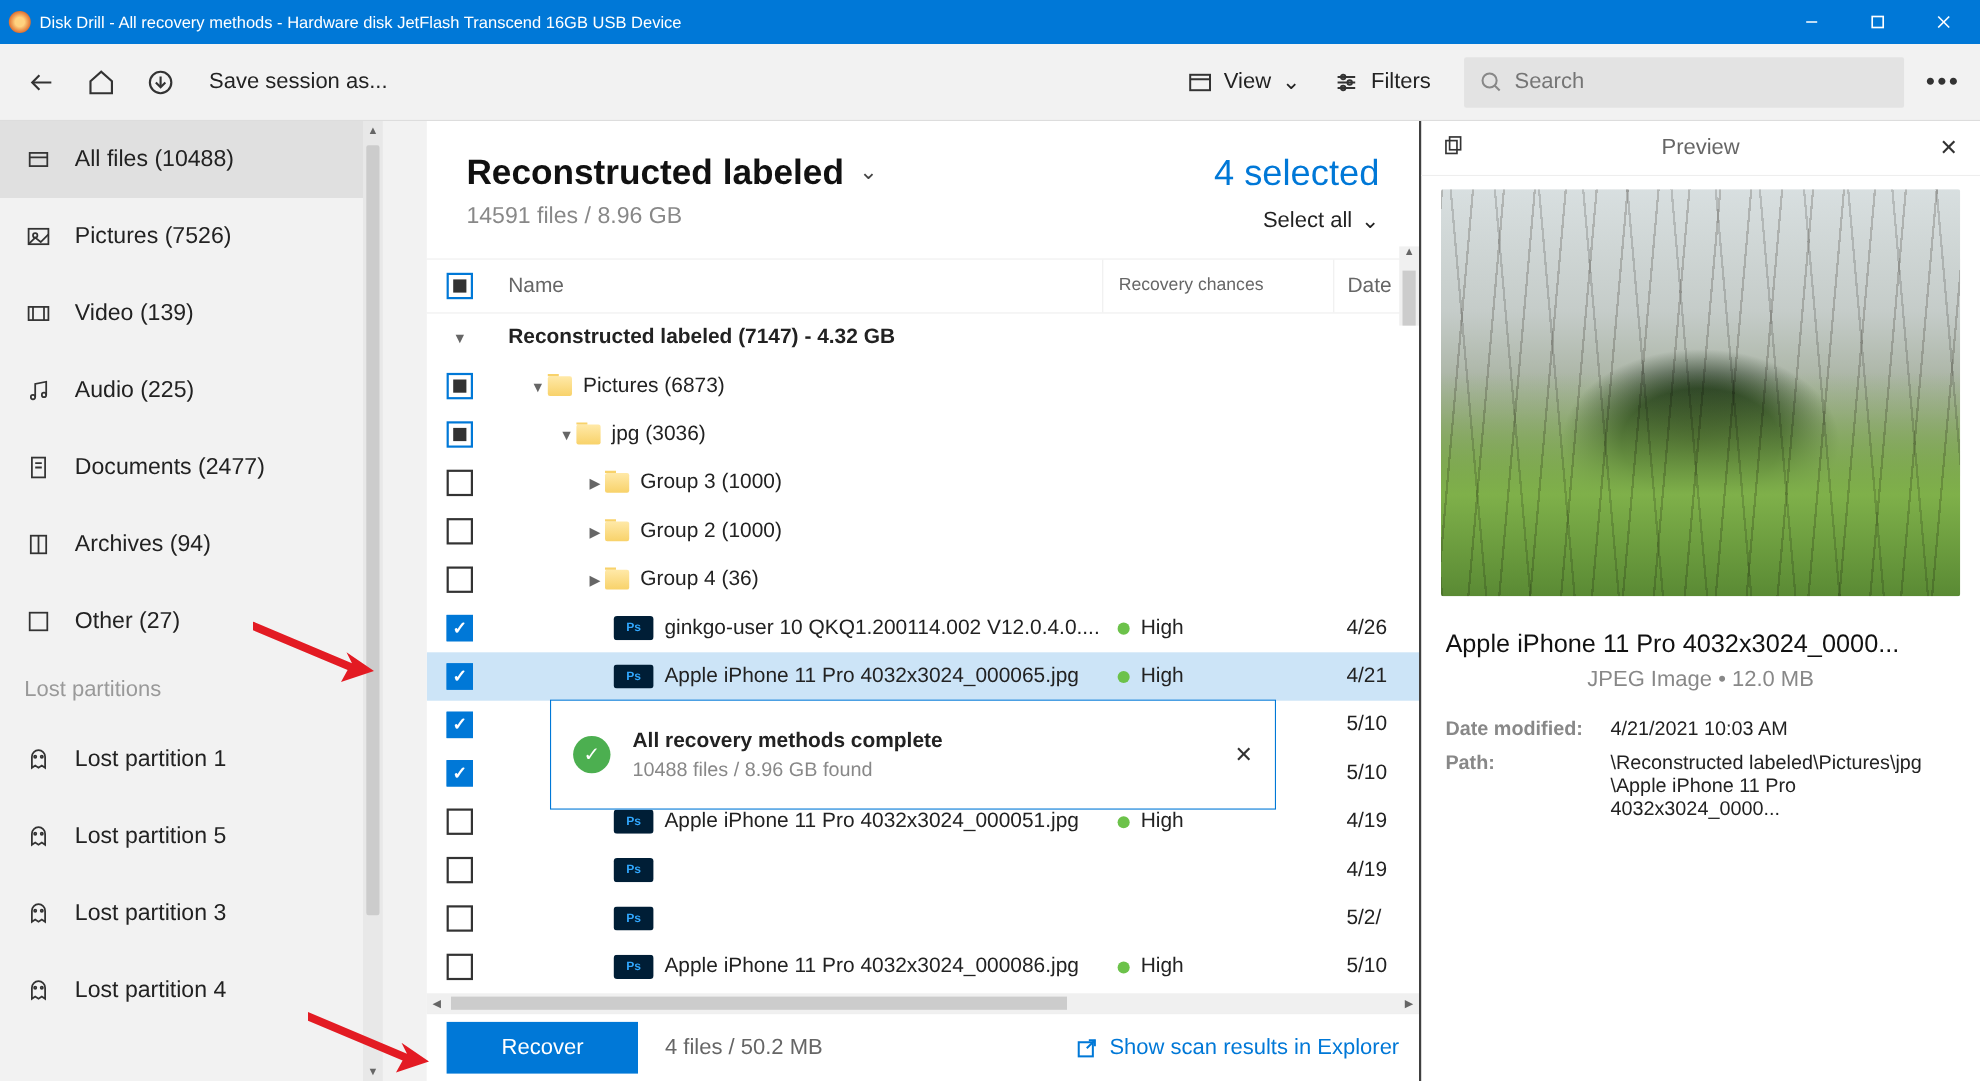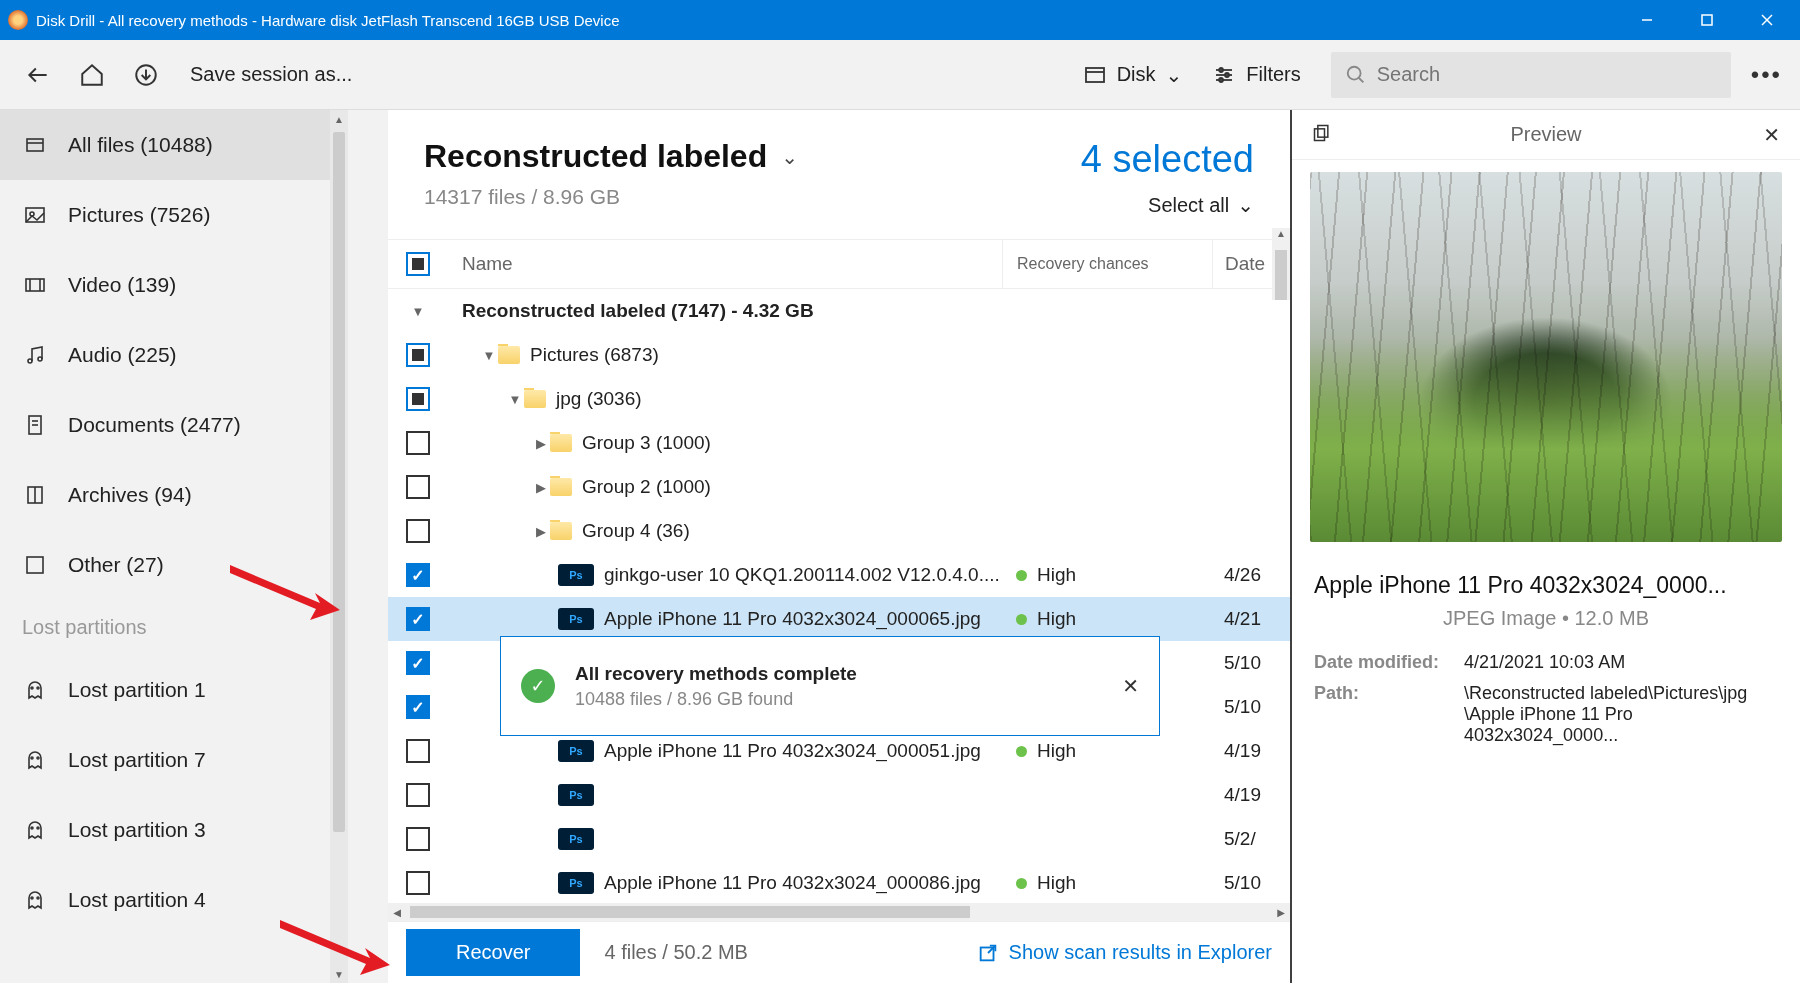--- a/index.html
+++ b/index.html
@@ -41,21 +41,21 @@
 .sidebar-scrollbar .thumb { width: 12px; background: #ccc; flex: 0 0 700px; margin-top: 4px; border-radius: 2px; }
 
 
 .center { flex: 1; background: #fff; display: flex; flex-direction: column; min-width: 0; margin-left: 40px; }
 .center-header { padding: 28px 36px 22px 36px; display: flex; justify-content: space-between; align-items: flex-start; }
 .breadcrumb { display: flex; align-items: center; gap: 14px; }
 .breadcrumb-title { font-size: 32px; font-weight: 600; color: #111; }
 .breadcrumb-chevron { font-size: 20px; color: #444; }
 .subtitle { font-size: 21px; color: #888; margin-top: 10px; }
 .selection-summary { text-align: right; }
-.selected-count { font-size: 38px; color: #0078d7; }
+.selected-count { font-size: 33px; color: #0078d7; }
 .select-all { font-size: 20px; color: #222; margin-top: 12px; display: flex; align-items: center; justify-content: flex-end; gap: 8px; cursor: pointer; }
 
 
 .table-header { display: flex; align-items: center; height: 50px; border-top: 1px solid #eee; border-bottom: 1px solid #eee; position: relative; }
 .col-check { width: 60px; display: flex; align-items: center; justify-content: center; }
 .col-name { flex: 1; padding-left: 14px; font-size: 19px; color: #666; }
 .col-recovery { width: 210px; font-size: 16px; color: #666; border-left: 1px solid #eee; padding-left: 14px; height: 100%; display: flex; align-items: center; }
 .col-date { width: 60px; font-size: 19px; color: #666; border-left: 1px solid #eee; padding-left: 12px; height: 100%; display: flex; align-items: center; }
 .table-scrollbar { width: 18px; background: #f0f0f0; display: flex; flex-direction: column; align-items: center; }
 .table-scrollbar .arrow { height: 18px; font-size: 10px; color: #666; }
@@ -176,21 +176,21 @@
         <polyline points="8,12 12,16 16,12"></polyline>
       </svg>
     </div>
   <div class="save-session">Save session as...</div>
   <div class="spacer"></div>
   <div class="view-btn">
     <svg width="24" height="24" viewBox="0 0 24 24" stroke="#333" fill="none" stroke-width="1.8">
         <rect x="3" y="5" width="18" height="14"></rect>
         <line x1="3" y1="9" x2="21" y2="9"></line>
       </svg>
-    <span>Disk</span>
+    <span>View</span>
     <span>⌄</span>
   </div>
   <div class="filters-btn">
     <svg width="24" height="24" viewBox="0 0 24 24" stroke="#333" fill="none" stroke-width="1.8">
         <line x1="4" y1="7" x2="20" y2="7"></line>
         <line x1="4" y1="12" x2="20" y2="12"></line>
         <line x1="4" y1="17" x2="20" y2="17"></line>
         <circle cx="9" cy="7" r="2"></circle>
         <circle cx="15" cy="12" r="2"></circle>
         <circle cx="9" cy="17" r="2"></circle>
@@ -289,21 +289,21 @@
         <span>Lost partition 1</span>
       </div>
       <div class="sidebar-item">
         <span class="sicon">
             <svg viewBox="0 0 24 24">
               <path d="M6 20 V10 a6 6 0 0 1 12 0 V20 l-3 -2 l-3 2 l-3 -2 Z"></path>
               <circle cx="9" cy="10" r="1"></circle>
               <circle cx="15" cy="10" r="1"></circle>
             </svg>
           </span>
-        <span>Lost partition 7</span>
+        <span>Lost partition 5</span>
       </div>
       <div class="sidebar-item">
         <span class="sicon">
             <svg viewBox="0 0 24 24">
               <path d="M6 20 V10 a6 6 0 0 1 12 0 V20 l-3 -2 l-3 2 l-3 -2 Z"></path>
               <circle cx="9" cy="10" r="1"></circle>
               <circle cx="15" cy="10" r="1"></circle>
             </svg>
           </span>
         <span>Lost partition 3</span>
@@ -327,21 +327,21 @@
     </div>
   </div>
 
   <div class="center">
     <div class="center-header">
       <div>
         <div class="breadcrumb">
           <span class="breadcrumb-title">Reconstructed labeled</span>
           <span class="breadcrumb-chevron">⌄</span>
         </div>
-        <div class="subtitle">14317 files / 8.96 GB</div>
+        <div class="subtitle">14591 files / 8.96 GB</div>
       </div>
       <div class="selection-summary">
         <div class="selected-count">4 selected</div>
         <div class="select-all">
           <span>Select all</span>
           <span>⌄</span>
         </div>
       </div>
     </div>
 

